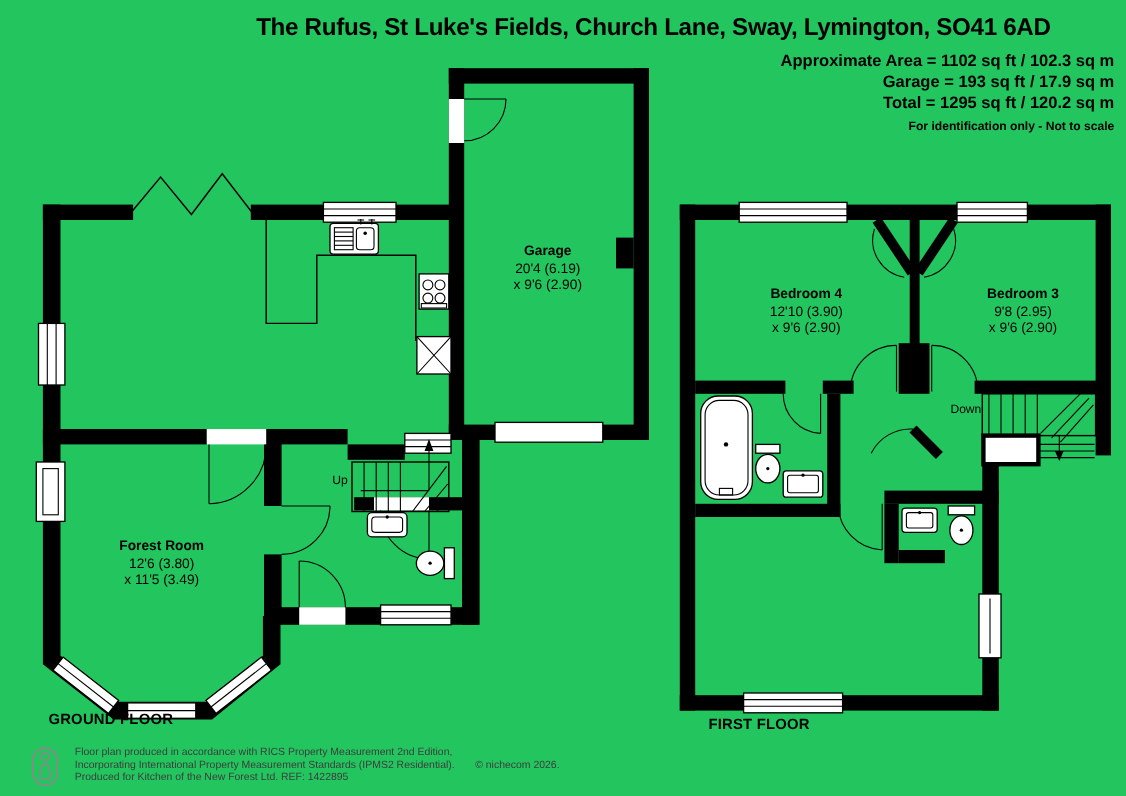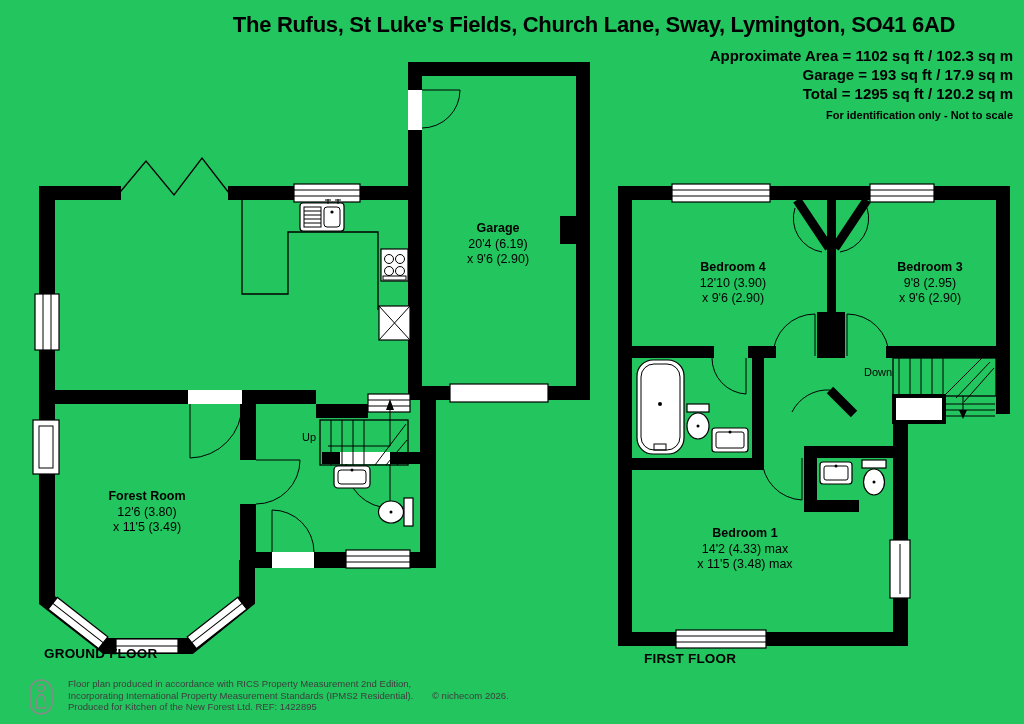--- a/index.html
+++ b/index.html
@@ -326,25 +326,20 @@
   <div class="room-label" style="left:663px;top:260px;width:140px;">
     <div class="room-name">Bedroom 4</div>
     <div class="room-dim">12'10 (3.90)</div>
     <div class="room-dim">x 9'6 (2.90)</div>
   </div>
   <div class="room-label" style="left:860px;top:260px;width:140px;">
     <div class="room-name">Bedroom 3</div>
     <div class="room-dim">9'8 (2.95)</div>
     <div class="room-dim">x 9'6 (2.90)</div>
   </div>
-  <div class="room-label" style="left:665px;top:526px;width:160px;">
-    <div class="room-name">Bedroom 1</div>
-    <div class="room-dim">14'2 (4.33) max</div>
-    <div class="room-dim">x 11'5 (3.48) max</div>
-  </div>
   <div class="stair-label" style="left:864px;top:366px;">Down</div>
   <div class="floor-label" style="left:644px;top:651px;">FIRST FLOOR</div>
 
   <div class="footer">
     <svg class="logo-box" width="26" height="38" viewBox="0 0 26 38">
       <rect x="2" y="2" width="22" height="34" rx="11" fill="none" stroke="#8a8a8a" stroke-width="1.6"></rect>
       <circle cx="13" cy="10" r="3.6" fill="none" stroke="#8a8a8a" stroke-width="1.5"></circle>
       <path d="M 8.5 30 C 8 22 9.5 16.5 13 16.5 C 16.5 16.5 18 22 17.5 30 Z" fill="none" stroke="#8a8a8a" stroke-width="1.5"></path>
     </svg>
     <div class="footer-text">

